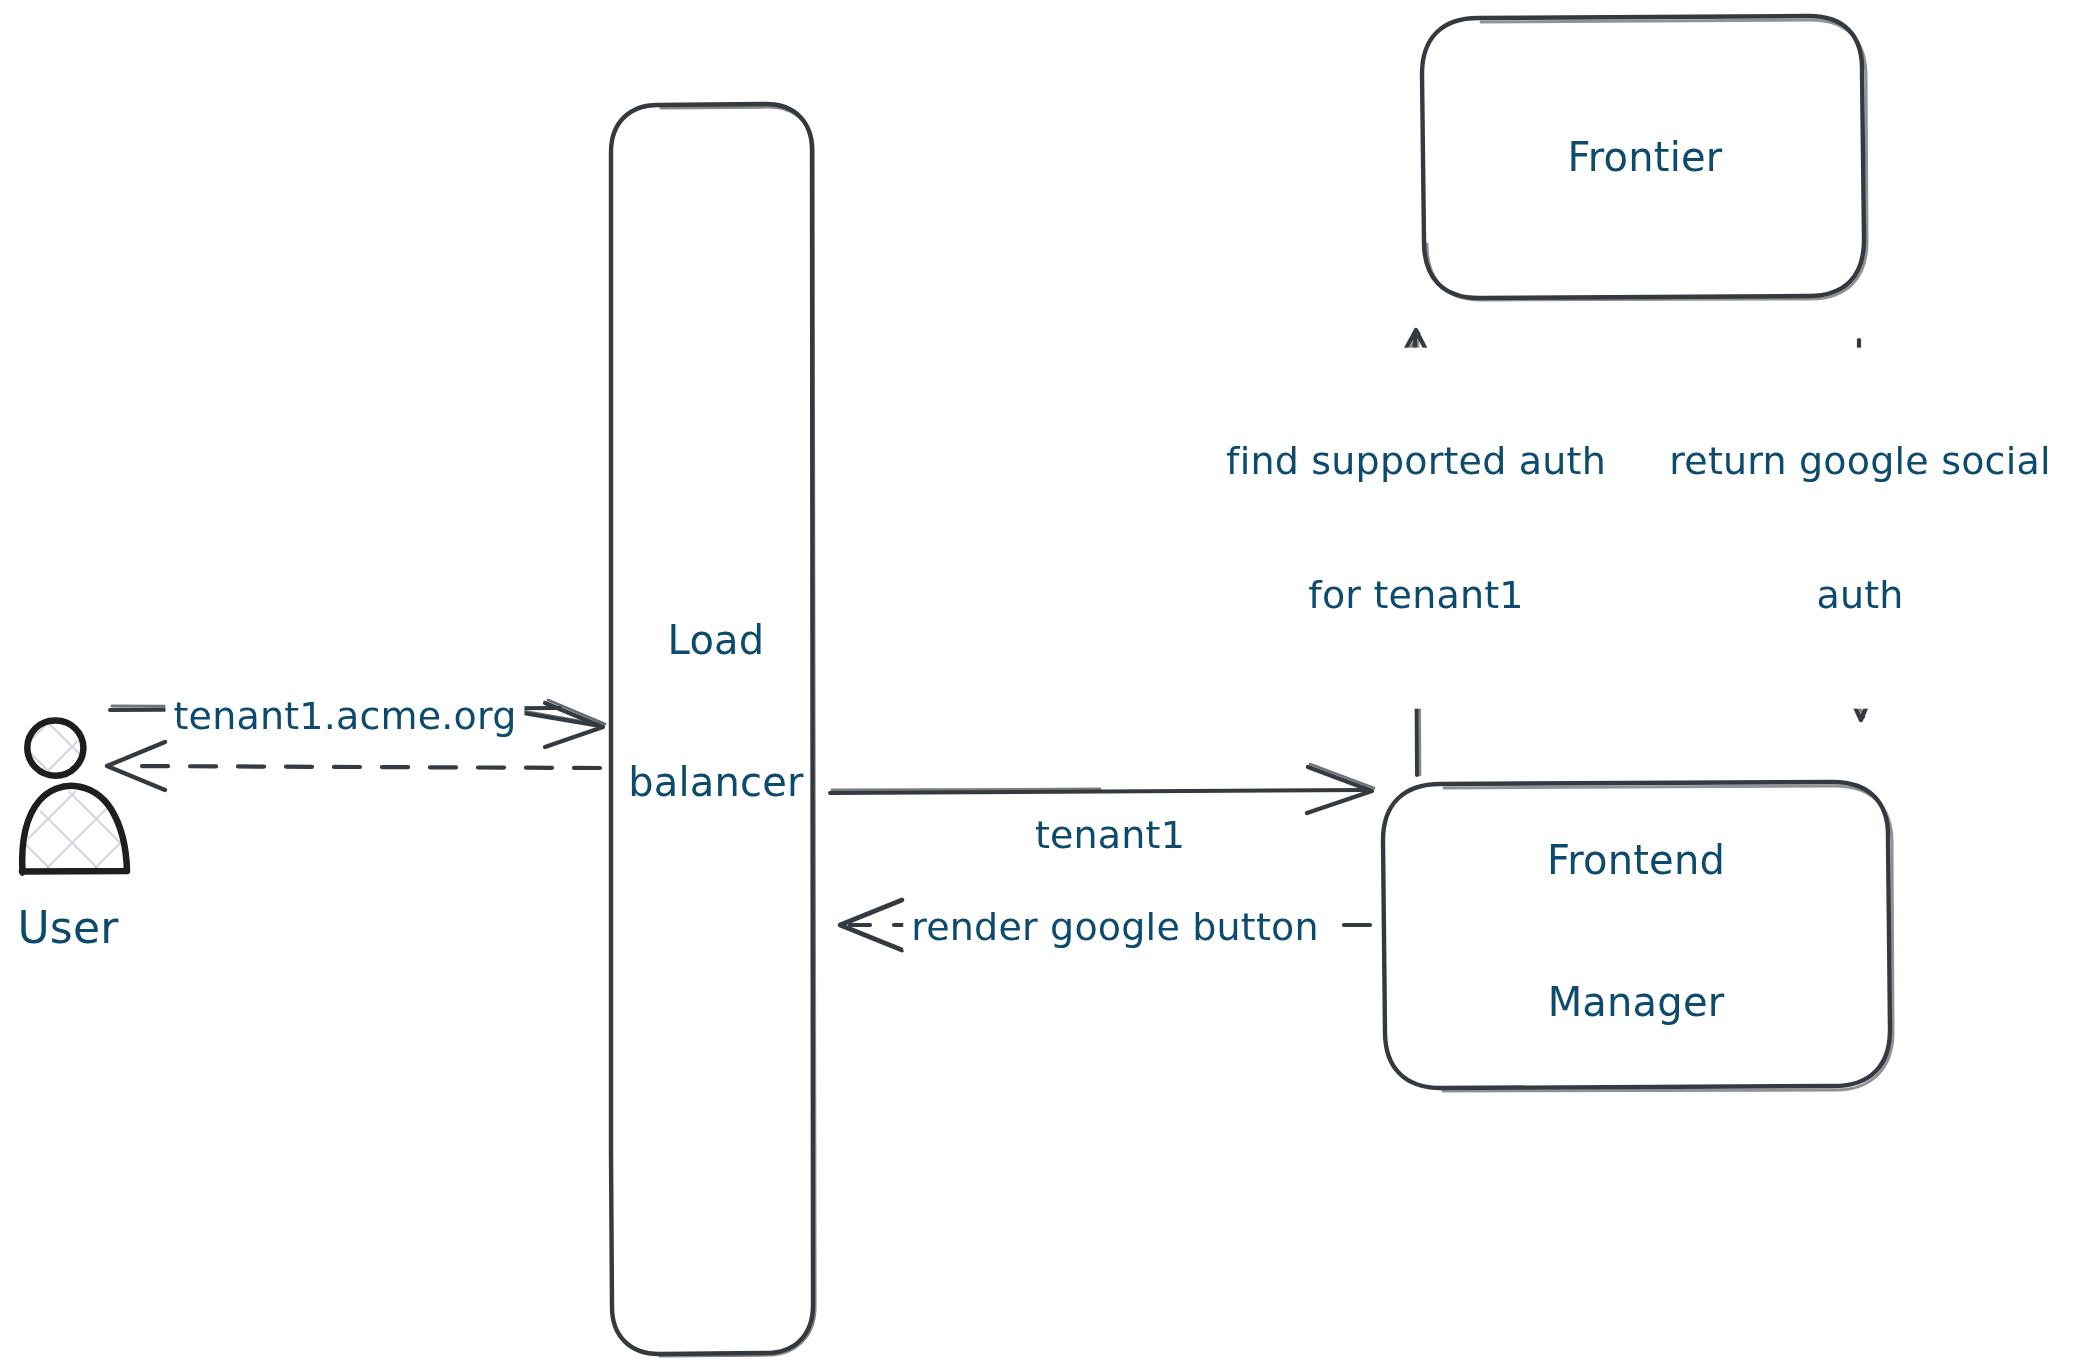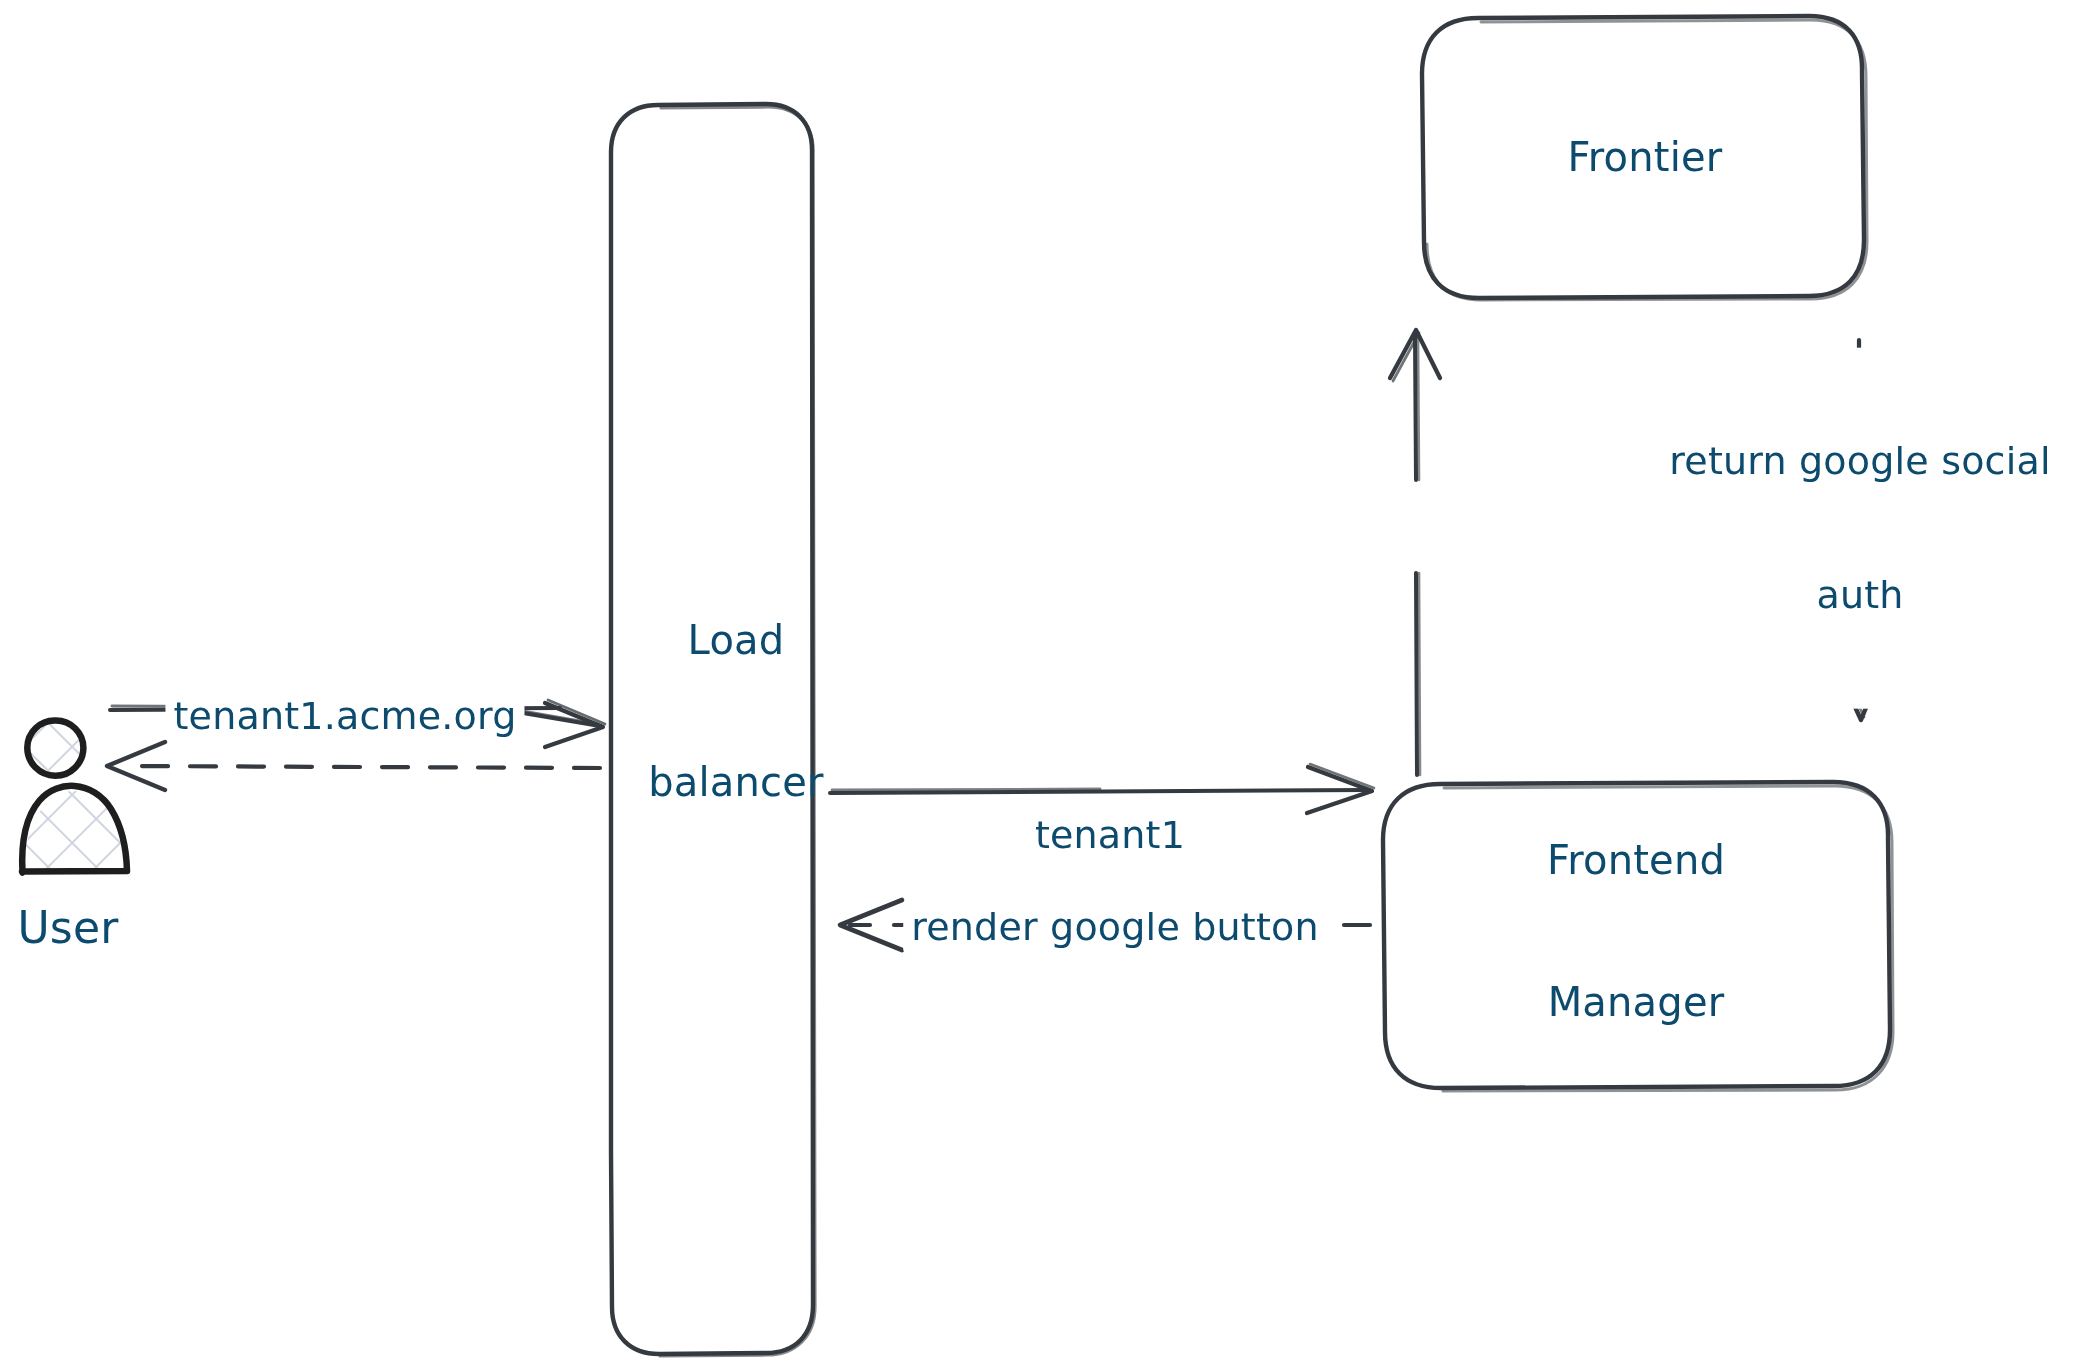--- a/index.html
+++ b/index.html
@@ -194,37 +194,41 @@
       <path d="M 1859 340 L 1859 470" fill="none" stroke="#343a40" stroke-width="4.2" stroke-linecap="round" stroke-dasharray="24 26"></path>
       <path d="M 1862 565 L 1862 700" fill="none" stroke="#343a40" stroke-width="4.2" stroke-linecap="round" stroke-dasharray="24 26"></path>
 
       <path d="M 1836 665 L 1861 720 L 1884 663" fill="none" stroke="#343a40" stroke-width="4.4" stroke-linecap="round" stroke-linejoin="round"></path>
       <path d="M 1839 662 L 1864 717" fill="none" stroke="#343a40" stroke-width="2.8" stroke-linecap="round" opacity="0.65"></path>
     </g>
   </svg>
 
   <div class="lbl actor-label" style="left:68px; top:888px;">User</div>
 
-  <div class="lbl node-label" style="left:736px; top:712px;">
+  <div class="lbl node-label" style="left:716px; top:712px;">
     <div>Load</div>
     <div>balancer</div>
   </div>
 
   <div class="lbl node-label" style="left:1645px; top:158px;">Frontier</div>
 
   <div class="lbl node-label" style="left:1636px; top:932px;">
     <div>Frontend</div>
     <div>Manager</div>
   </div>
 
   <div class="lbl edge-label on-white" style="left:345px; top:716px;">tenant1.acme.org</div>
 
   <div class="lbl edge-label on-white" style="left:1110px; top:835px;">tenant1</div>
 
   <div class="lbl edge-label on-white" style="left:1115px; top:927px;">render google button</div>
 
+  <div class="lbl edge-label on-white" style="left:1416px; top:528px;">
+    <div>find supported auth</div>
+    <div>for tenant1</div>
+  </div>
 
   <div class="lbl edge-label on-white" style="left:1860px; top:528px;">
     <div>return google social</div>
     <div>auth</div>
   </div>
 
 </div>
 
 </body></html>

